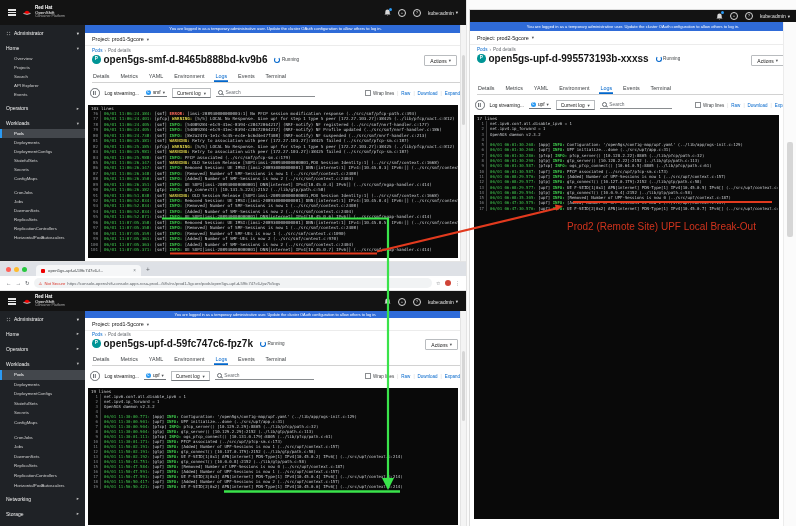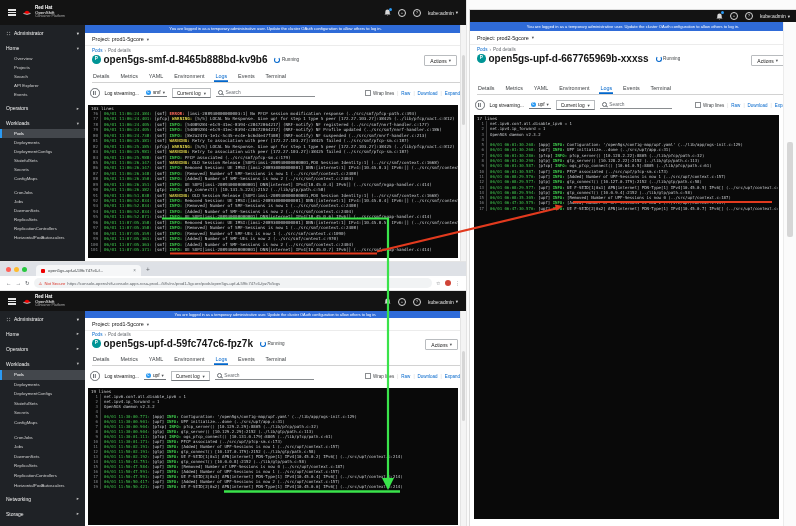--- a/index.html
+++ b/index.html
@@ -440,21 +440,21 @@
         <span>Project: prod2-5gcore</span>
         <span class="caret dark">▾</span>
       </div>
       <div class="crumbs">
         <a>Pods</a>
         <span class="sep">›</span>
         <span class="cur">Pod details</span>
       </div>
       <div class="titlerow">
         <span class="pbadge">P</span>
-        <span class="pname">open5gs-upf-d-667765969b-xxxss</span>
+        <span class="pname">open5gs-upf-d-995573193b-xxxss</span>
         <span class="pstatus">
             <span class="runico"></span>
             <span>Running</span>
           </span>
       </div>
       <div class="actions">
         <span>Actions</span>
           <span class="caret dark">▾</span>
       </div>
       <div class="tabs">
@@ -834,13 +834,14 @@
 
     <polyline points="162,218.5 388,218.5 388,479" fill="none" stroke="#3ae34b" stroke-width="2.2"></polyline>
     <polygon points="382,478 394,478 388,490" fill="#3ae34b"></polygon>
     <line x1="224" y1="491.5" x2="400" y2="491.5" stroke="#3ae34b" stroke-width="2.4"></line>
 
     <line x1="170" y1="253.5" x2="377" y2="253.5" stroke="#e23a1e" stroke-width="1.8"></line>
     <line x1="377" y1="251.5" x2="556" y2="208.5" stroke="#e23a1e" stroke-width="2.2"></line>
     <polygon points="563,206 556.4,210.8 554.9,204.6" fill="#e23a1e"></polygon>
     <line x1="573" y1="202" x2="772" y2="202" stroke="#e23a1e" stroke-width="2"></line>
   </svg>
+  <div class="anno annoB">Prod2 (Remote Site) UPF Local Break-Out</div>
 </div>
 
 </body></html>

